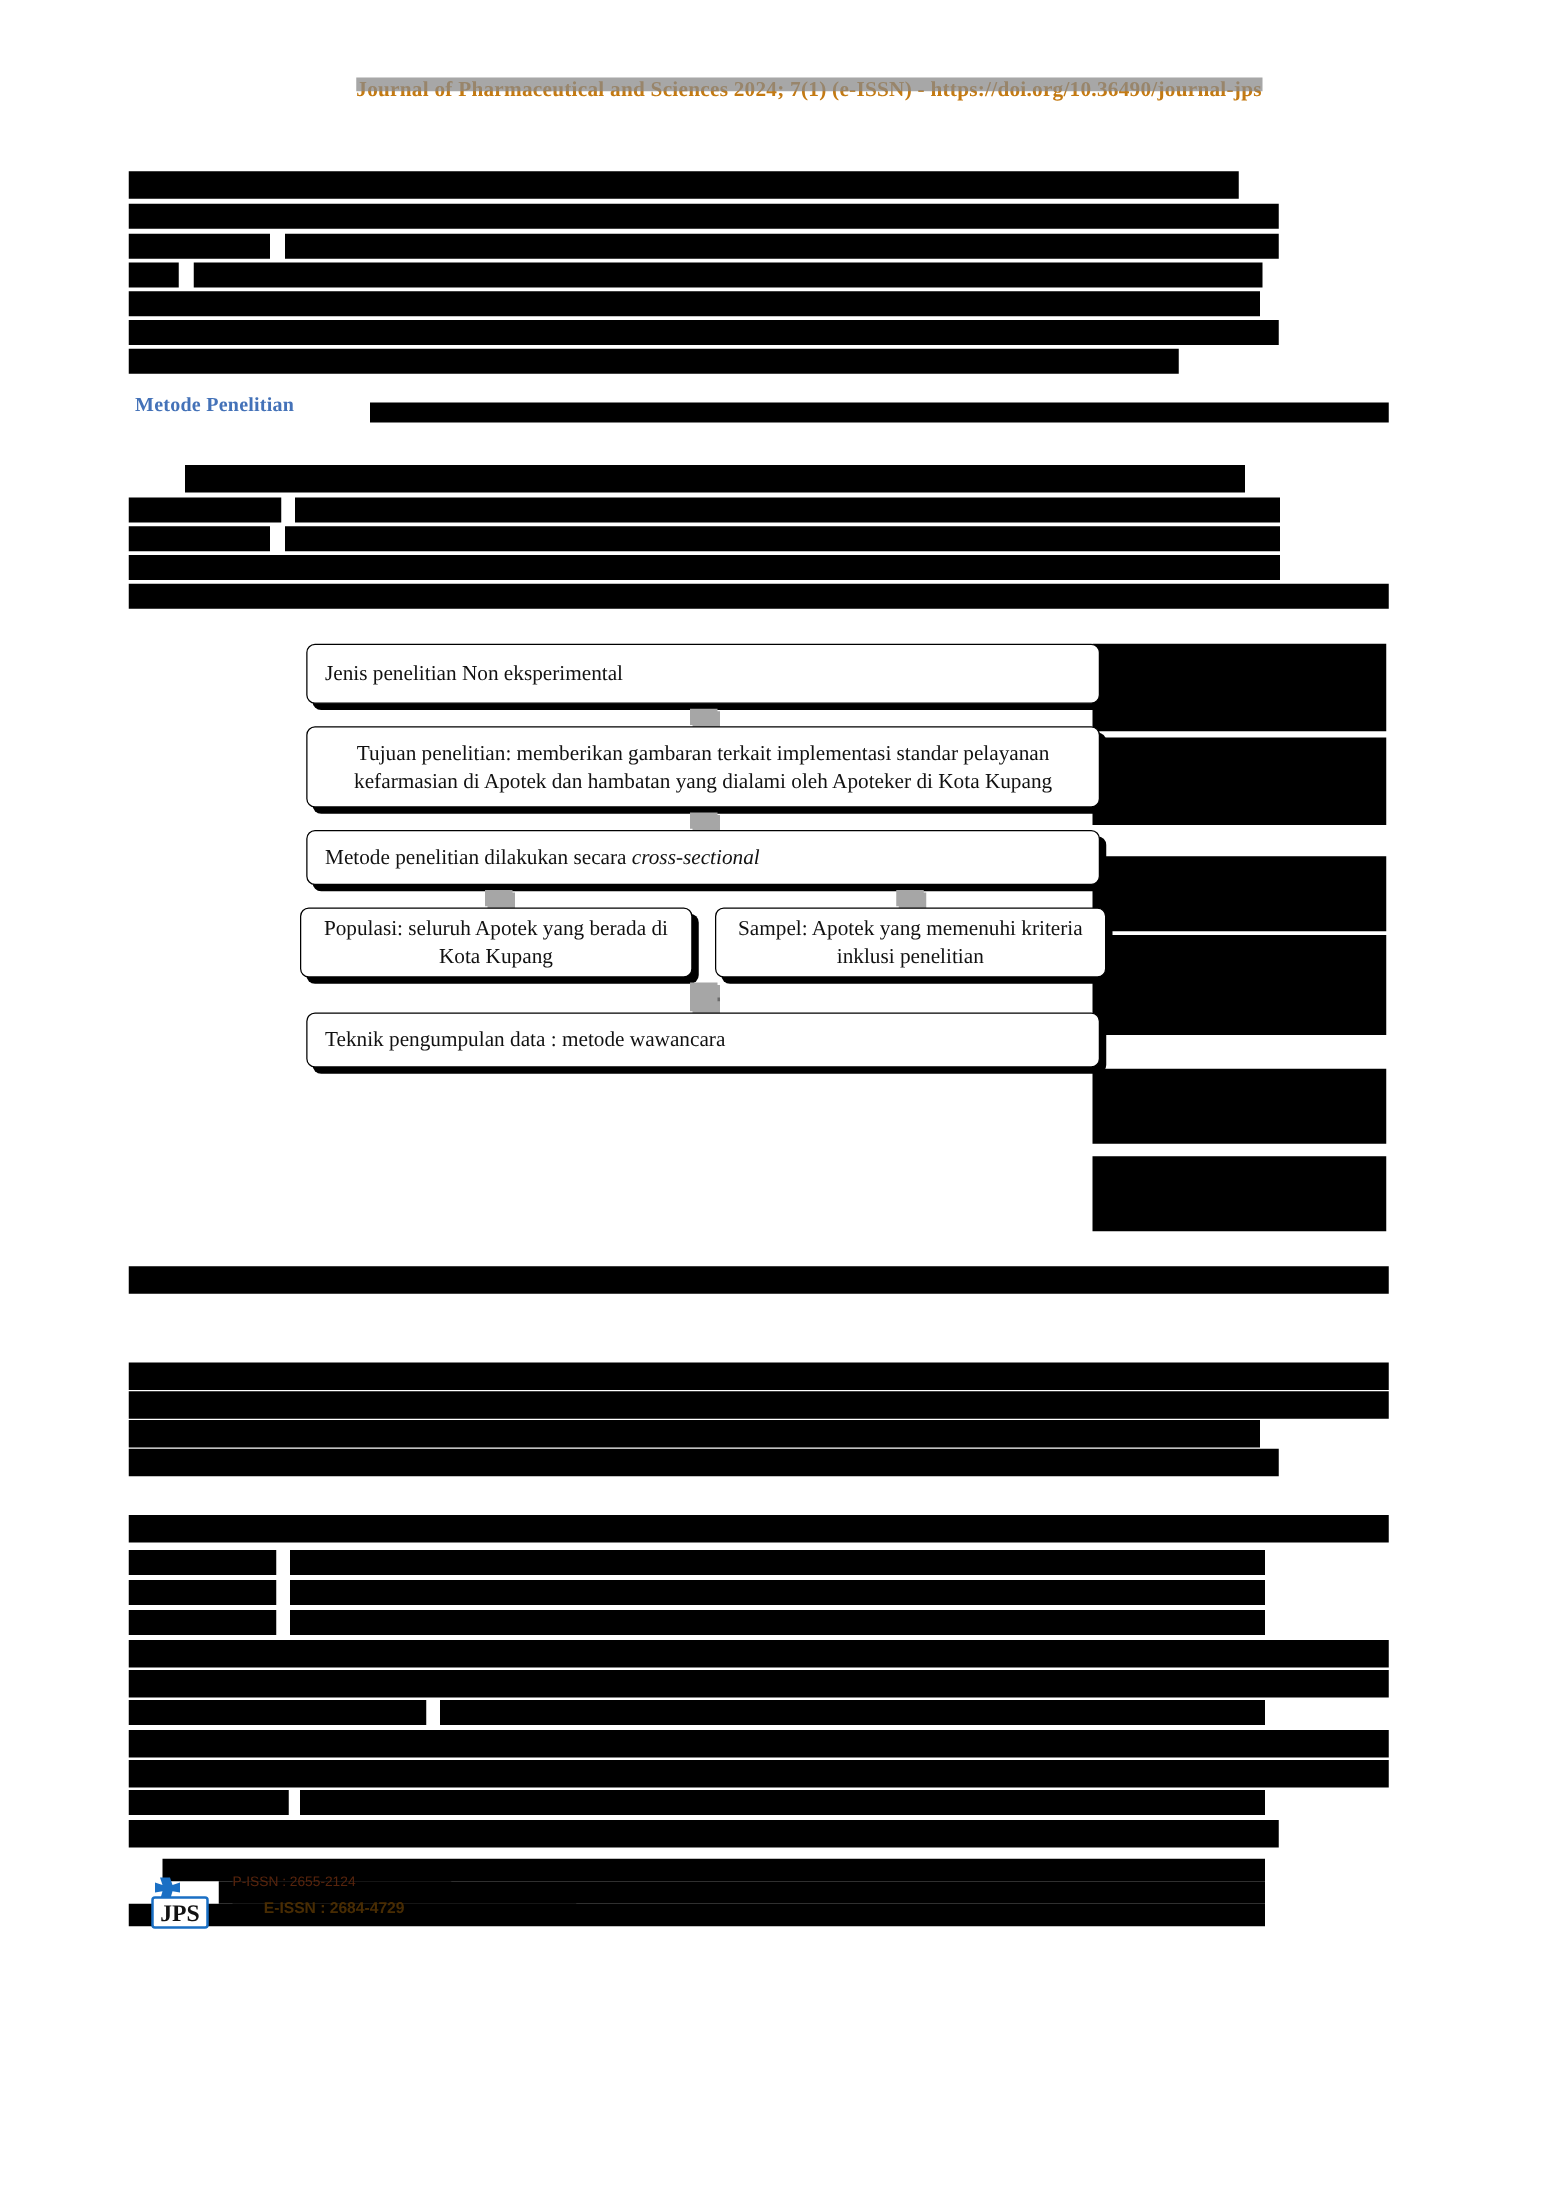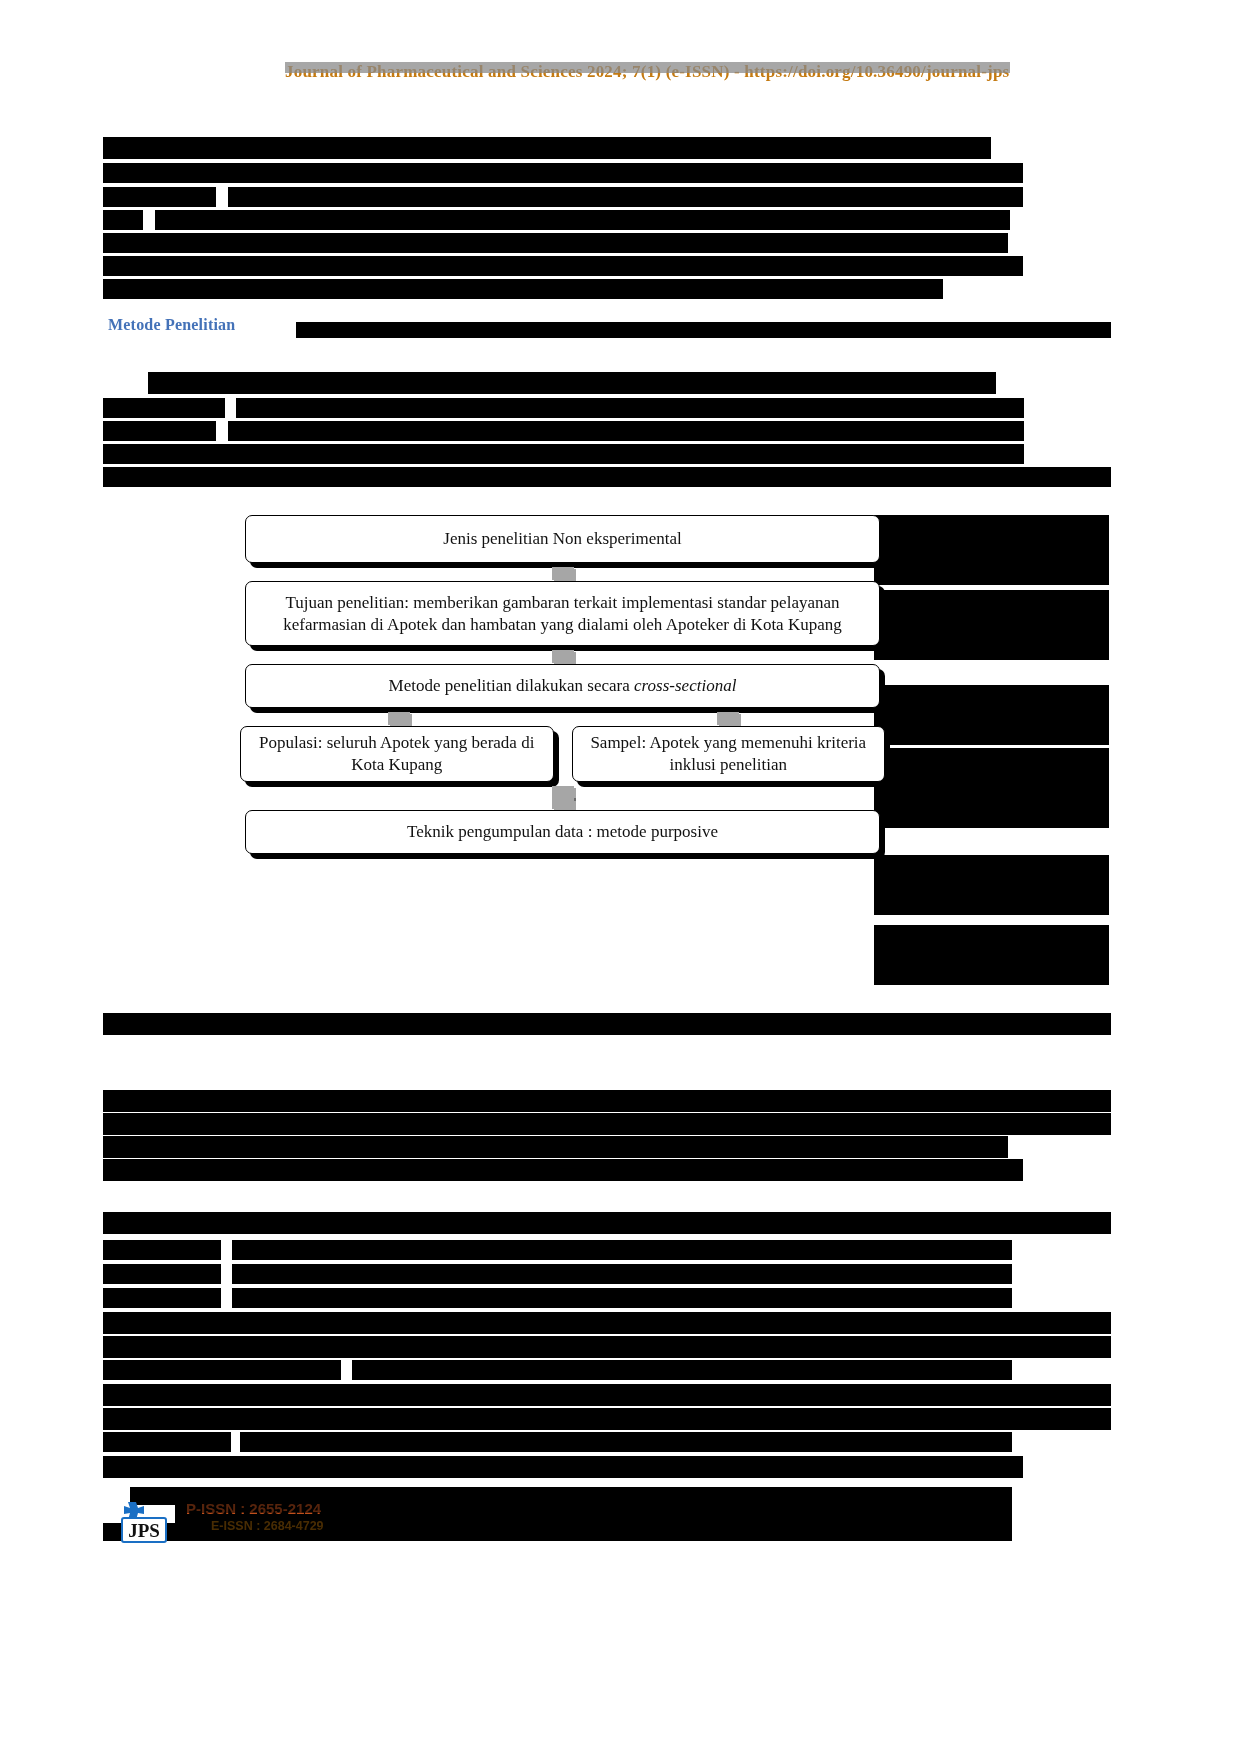--- a/index.html
+++ b/index.html
@@ -16,37 +16,37 @@
   .bar{position:absolute;background:#000000;}
 
   
   .sec-head{position:absolute;left:108px;top:316px;font-family:"Liberation Serif",serif;
             font-weight:bold;font-size:16px;color:#4472b8;letter-spacing:.2px;white-space:nowrap;}
 
   
   .flow{position:absolute;left:240px;top:515px;width:645px;}
   .fbox{position:relative;background:#ffffff;border:1.6px solid #000;border-radius:7px;
         box-shadow:5px 5px 0 #000; margin:0 auto 8px auto;
-        display:flex;align-items:center;justify-content:center;text-align:center;
+        display:flex;align-items:center;text-align:center;
         font-family:"Liberation Serif",serif;font-size:17px;color:#111;line-height:1.28;
         padding:9px 14px;box-sizing:border-box;}
   .fbox i{font-style:italic;}
   .frow{display:flex;gap:18px;justify-content:center;margin-bottom:8px;}
   .frow .fbox{margin:0;flex:1 1 0;}
   .conn{position:relative;height:12px;margin:-4px 0 2px 0;}
   .conn span{position:absolute;width:22px;height:13px;background:#a6a6a6;
              box-shadow:2px 2px 0 rgba(0,0,0,.35);}
   .conn .c-mid{left:50%;transform:translateX(-50%);}
   .conn .c-l{left:23%;}
   .conn .c-r{left:74%;}
 
   
   .foot-logo{position:absolute;left:118px;top:1496px;width:52px;height:48px;}
   .foot-txt1{position:absolute;left:186px;top:1500px;font-family:"Liberation Sans",sans-serif;
-             font-weight:bold;font-size:15px;color:#c1501c;white-space:nowrap;}
+             font-weight:normal;font-size:11px;color:#c1501c;white-space:nowrap;}
   .foot-txt2{position:absolute;left:186px;top:1519px;font-family:"Liberation Sans",sans-serif;
              font-weight:bold;font-size:12.5px;color:#a16207;white-space:nowrap;margin-left:25px;}
   .foot-mask{position:absolute;background:#000;}
 </style>
 </head>
 <body>
 
 <div class="page">
 
   <div class="runhead">Journal of Pharmaceutical and Sciences 2024; 7(1)  (e-ISSN) - https://doi.org/10.36490/journal-jps</div>
@@ -138,21 +138,21 @@
     </div>
     <div class="conn">
         <span class="c-mid"></span>
       </div>
 
     <div class="conn">
         <span class="c-mid"></span>
       </div>
 
     <div class="fbox" style="width:635px;height:44px;">
-      <span>Teknik pengumpulan data : metode purposive</span>
+      <span>Teknik pengumpulan data : metode wawancara</span>
     </div>
 
   </div>
 
   <svg class="foot-logo" viewBox="0 0 52 48">
     <path d="M10 6 l8 0 l2 6 l6 -2 l0 8 l-6 -1 l-2 7 l-8 0 l2 -7 l-6 1 l0 -8 l6 2 z" fill="#1a6fc4"></path>
     <rect x="4" y="22" width="44" height="24" rx="2" fill="#ffffff" stroke="#1a6fc4" stroke-width="2"></rect>
     <text x="26" y="41" font-family="Liberation Serif, serif" font-size="19" font-weight="bold" fill="#111" text-anchor="middle">JPS</text>
   </svg>
   <div class="foot-txt1">P-ISSN : 2655-2124</div>

